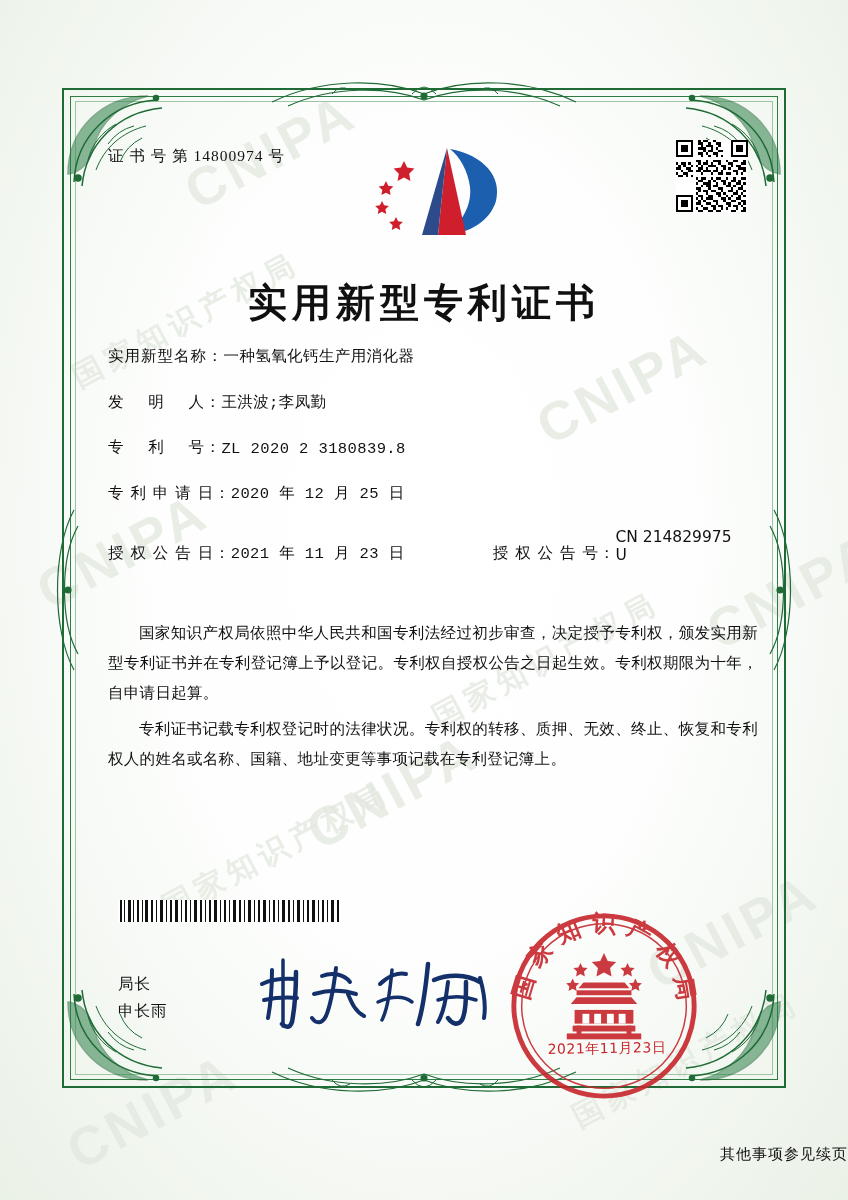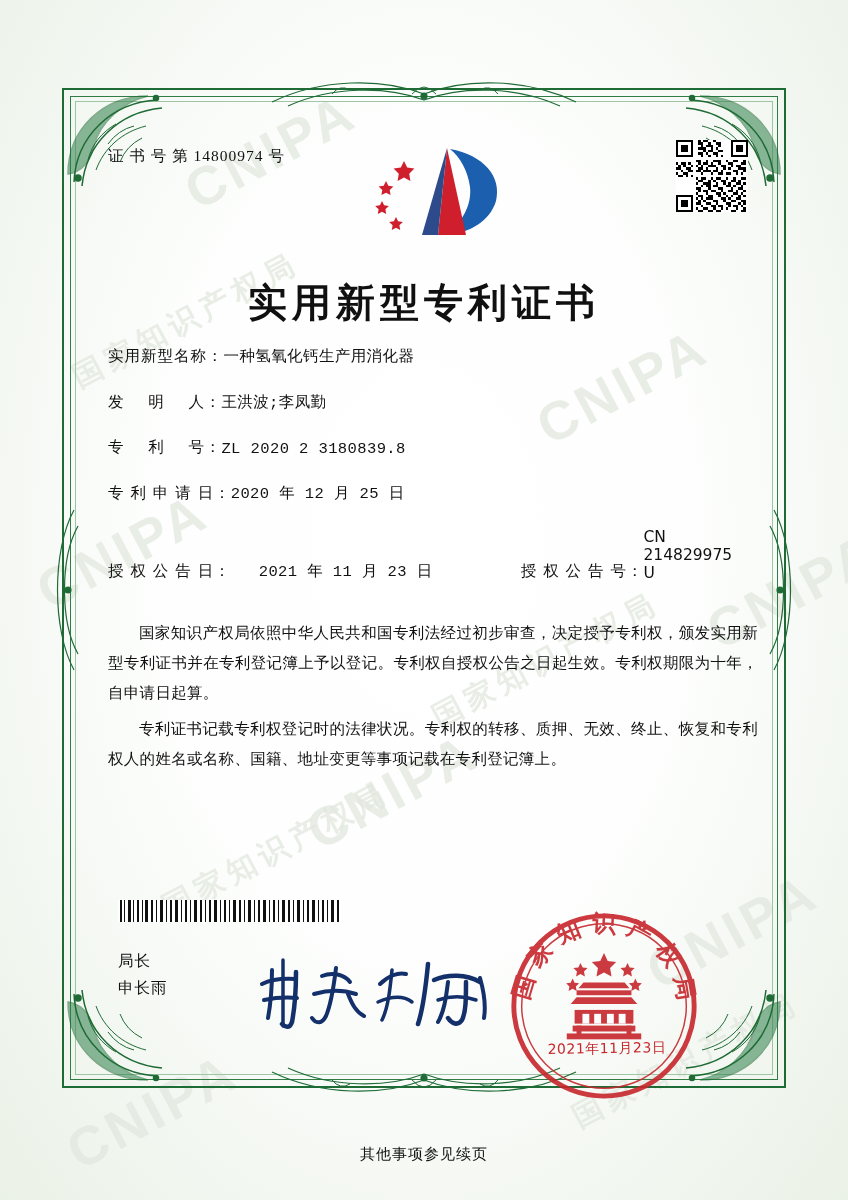--- a/index.html
+++ b/index.html
@@ -149,21 +149,20 @@
     letter-spacing: 1px;
   }
   .field .val {
     flex: 1 1 auto;
     letter-spacing: .4px;
     font-family: Liberation Mono, monospace;
   }
   .field.two .val {
     flex: 0 0 auto;
     width: 262px;
-    margin-left: 28px;
   }
   .field.two .lbl2 {
     flex: 0 0 auto;
     white-space: pre;
     letter-spacing: 1px;
   }
 
   .paras {
     position: absolute;
     left: 46px;
@@ -185,21 +184,21 @@
     position: absolute;
     left: 56px;
     top: 812px;
     width: 224px;
     height: 22px;
   }
 
   .signer {
     position: absolute;
     left: 56px;
-    top: 859px;
+    top: 882px;
     font-size: 15.5px;
     line-height: 27px;
     color: #111;
     font-family: Liberation Serif, serif;
     letter-spacing: 1px;
   }
 
   .signature {
     position: absolute;
     left: 190px;
@@ -238,21 +237,21 @@
     color: #111;
     font-family: "DejaVu Sans", sans-serif;
     letter-spacing: 1px;
   }
 
   .footnote {
     position: absolute;
     left: 0;
     right: 0;
     top: 1145px;
-    text-align: center;
+    text-align: right;
     font-size: 15px;
     color: #111;
     font-family: Liberation Sans, sans-serif;
     letter-spacing: 1px;
   }
 </style>
 </head>
 <body>
 
 <div class="page">

